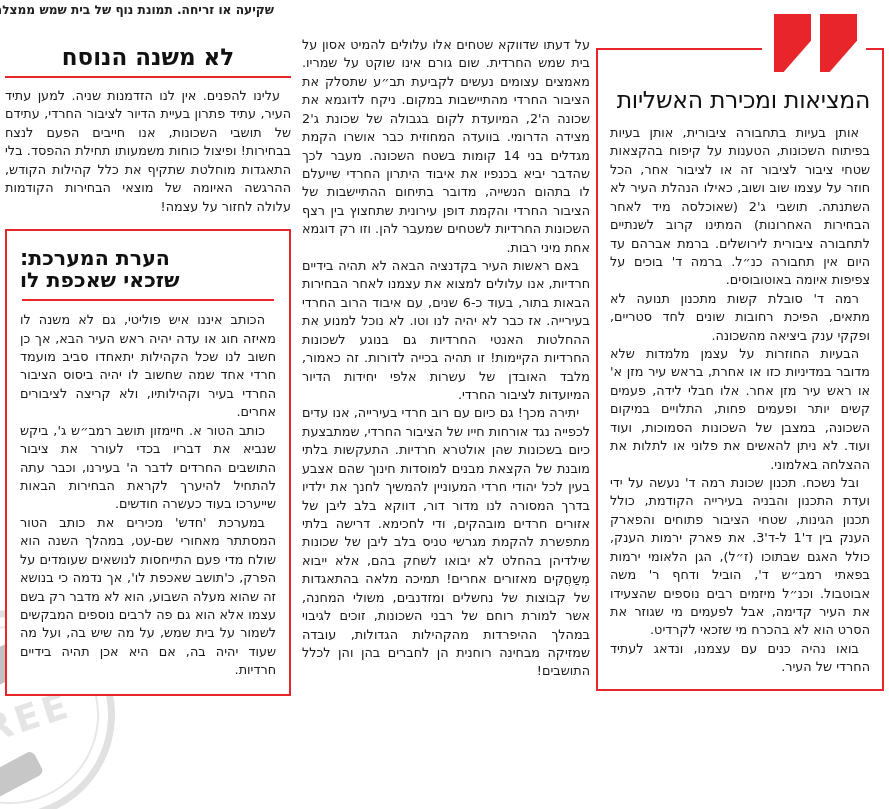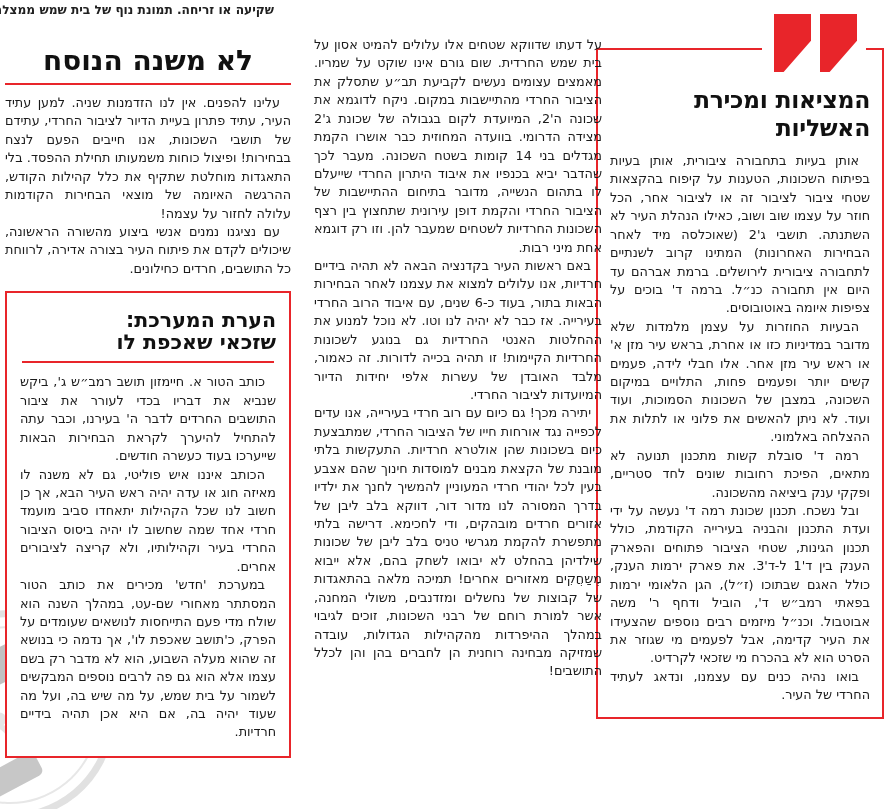--- a/index.html
+++ b/index.html
@@ -37,42 +37,42 @@
   }
   .qmark{
     position:absolute;top:-36px;right:16px;
     display:flex;gap:9px;background:#ffffff;padding:0 9px 0 12px;
   }
   .qcomma{
     width:37px;height:58px;background:#e8252a;
     clip-path:polygon(0 0,100% 0,100% 46%,26% 100%,0 100%);
   }
   .qbox-title{
-    margin:30px 0 10px 0;font-size:23.5px;font-weight:bold;
+    margin:30px 0 10px 0;font-size:23.5px;font-weight:normal;
     text-align:right;color:#111;letter-spacing:-0.3px;
   }
 
   
-  .col-mid{right:287px;top:36px;width:288px;}
+  .col-mid{right:299px;top:36px;width:288px;}
 
   
   .col-left{right:598px;top:44px;width:286px;}
   .left-headline{
-    margin:0 0 6px 0;font-size:28px;font-weight:bold;text-align:center;
+    margin:0 0 6px 0;font-size:23px;font-weight:bold;text-align:center;
     color:#111;
   }
   .red-rule{height:2px;background:#e8252a;border:0;margin:0 0 9px 0;}
 
   
   .editor-box{
     margin-top:13px;border:2px solid #e8252a;background:#fff;
     padding:12px 13px 14px 13px;box-sizing:border-box;position:relative;z-index:2;
   }
   .editor-title{
-    margin:4px 0 8px 0;font-size:20.5px;font-weight:bold;text-align:right;
+    margin:4px 0 8px 0;font-size:20.5px;font-weight:bold;text-align:left;
     line-height:1.08;color:#111;
   }
   .editor-rule{height:2px;background:#e8252a;border:0;margin:0 2px 10px 2px;}
 
   
   .watermark{
     position:absolute;left:-95px;top:610px;width:210px;height:210px;
     z-index:1;opacity:0.55;pointer-events:none;transform:rotate(-18deg);
   }
   .wm-ring-outer{
@@ -114,45 +114,44 @@
   </div>
 
   <div class="col col-right">
     <div class="quote-box">
       <div class="qmark">
         <div class="qcomma"></div>
         <div class="qcomma"></div>
       </div>
       <h2 class="qbox-title">המציאות ומכירת האשליות</h2>
       <p class="body">אותן בעיות בתחבורה ציבורית, אותן בעיות בפיתוח השכונות, הטענות על קיפוח בהקצאות שטחי ציבור לציבור זה או לציבור אחר, הכל חוזר על עצמו שוב ושוב, כאילו הנהלת העיר לא השתנתה. תושבי ג'2 (שאוכלסה מיד לאחר הבחירות האחרונות) המתינו קרוב לשנתיים לתחבורה ציבורית לירושלים. ברמת אברהם עד היום אין תחבורה כנ״ל. ברמה ד' בוכים על צפיפות איומה באוטובוסים.</p>
+      <p class="body">רמה ד' סובלת קשות מתכנון תנועה לא מתאים, הפיכת רחובות שונים לחד סטריים, ופקקי ענק ביציאה מהשכונה.</p>
       <p class="body">הבעיות החוזרות על עצמן מלמדות שלא מדובר במדיניות כזו או אחרת, בראש עיר מזן א' או ראש עיר מזן אחר. אלו חבלי לידה, פעמים קשים יותר ופעמים פחות, התלויים במיקום השכונה, במצבן של השכונות הסמוכות, ועוד ועוד. לא ניתן להאשים את פלוני או לתלות את ההצלחה באלמוני.</p>
-      <p class="body">רמה ד' סובלת קשות מתכנון תנועה לא מתאים, הפיכת רחובות שונים לחד סטריים, ופקקי ענק ביציאה מהשכונה.</p>
       <p class="body">ובל נשכח. תכנון שכונת רמה ד' נעשה על ידי ועדת התכנון והבניה בעירייה הקודמת, כולל תכנון הגינות, שטחי הציבור פתוחים והפארק הענק בין ד'1 ל-ד'3. את פארק ירמות הענק, כולל האגם שבתוכו (ז״ל), הגן הלאומי ירמות בפאתי רמב״ש ד', הוביל ודחף ר' משה אבוטבול. וכנ״ל מיזמים רבים נוספים שהצעידו את העיר קדימה, אבל לפעמים מי שגוזר את הסרט הוא לא בהכרח מי שזכאי לקרדיט.</p>
       <p class="body">בואו נהיה כנים עם עצמנו, ונדאג לעתיד החרדי של העיר.</p>
     </div>
 
   </div>
 
   <div class="col col-mid">
     <p class="body cont">על דעתו שדווקא שטחים אלו עלולים להמיט אסון על בית שמש החרדית. שום גורם אינו שוקט על שמריו. מאמצים עצומים נעשים לקביעת תב״ע שתסלק את הציבור החרדי מהתיישבות במקום. ניקח לדוגמא את שכונה ה'2, המיועדת לקום בגבולה של שכונת ג'2 מצידה הדרומי. בוועדה המחוזית כבר אושרו הקמת מגדלים בני 14 קומות בשטח השכונה. מעבר לכך שהדבר יביא בכנפיו את איבוד היתרון החרדי שייעלם לו בתהום הנשייה, מדובר בתיחום ההתיישבות של הציבור החרדי והקמת דופן עירונית שתחצוץ בין רצף השכונות החרדיות לשטחים שמעבר להן. וזו רק דוגמא אחת מיני רבות.</p>
     <p class="body">באם ראשות העיר בקדנציה הבאה לא תהיה בידיים חרדיות, אנו עלולים למצוא את עצמנו לאחר הבחירות הבאות בתור, בעוד כ-6 שנים, עם איבוד הרוב החרדי בעירייה. אז כבר לא יהיה לנו וטו. לא נוכל למנוע את ההחלטות האנטי החרדיות גם בנוגע לשכונות החרדיות הקיימות! זו תהיה בכייה לדורות. זה כאמור, מלבד האובדן של עשרות אלפי יחידות הדיור המיועדות לציבור החרדי.</p>
     <p class="body">יתירה מכך! גם כיום עם רוב חרדי בעירייה, אנו עדים לכפייה נגד אורחות חייו של הציבור החרדי, שמתבצעת כיום בשכונות שהן אולטרא חרדיות. התעקשות בלתי מובנת של הקצאת מבנים למוסדות חינוך שהם אצבע בעין לכל יהודי חרדי המעוניין להמשיך לחנך את ילדיו בדרך המסורה לנו מדור דור, דווקא בלב ליבן של אזורים חרדים מובהקים, ודי לחכימא. דרישה בלתי מתפשרת להקמת מגרשי טניס בלב ליבן של שכונות שילדיהן בהחלט לא יבואו לשחק בהם, אלא ייבוא מְשַחֲקִים מאזורים אחרים! תמיכה מלאה בהתאגדות של קבוצות של נחשלים ומזדנבים, משולי המחנה, אשר למורת רוחם של רבני השכונות, זוכים לגיבוי במהלך ההיפרדות מהקהילות הגדולות, עובדה שמזיקה מבחינה רוחנית הן לחברים בהן והן לכלל התושבים!</p>
   </div>
 
   <div class="col col-left">
     <h1 class="left-headline">לא משנה הנוסח</h1>
     <hr class="red-rule">
     <p class="body">עלינו להפנים. אין לנו הזדמנות שניה. למען עתיד העיר, עתיד פתרון בעיית הדיור לציבור החרדי, עתידם של תושבי השכונות, אנו חייבים הפעם לנצח בבחירות! ופיצול כוחות משמעותו תחילת ההפסד. בלי התאגדות מוחלטת שתקיף את כלל קהילות הקודש, ההרגשה האיומה של מוצאי הבחירות הקודמות עלולה לחזור על עצמה!</p>
-    <p class="body">עם נציגנו נמנים אנשי ביצוע מהשורה הראשונה, שיכולים לקדם את פיתוח העיר בצורה אדירה, לרווחת כל התושבים, חרדים כחילונים.</p>
 
     <div class="editor-box">
       <h2 class="editor-title">
         <span>הערת המערכת:</span><br>
         <span>שזכאי שאכפת לו</span>
       </h2>
       <hr class="editor-rule">
+      <p class="body">הכותב איננו איש פוליטי, גם לא משנה לו מאיזה חוג או עדה יהיה ראש העיר הבא, אך כן חשוב לנו שכל הקהילות יתאחדו סביב מועמד חרדי אחד שמה שחשוב לו יהיה ביסוס הציבור החרדי בעיר וקהילותיו, ולא קריצה לציבורים אחרים.</p>
       <p class="body">כותב הטור א. חיימזון תושב רמב״ש ג', ביקש שנביא את דבריו בכדי לעורר את ציבור התושבים החרדים לדבר ה' בעירנו, וכבר עתה להתחיל להיערך לקראת הבחירות הבאות שייערכו בעוד כעשרה חודשים.</p>
-      <p class="body">הכותב איננו איש פוליטי, גם לא משנה לו מאיזה חוג או עדה יהיה ראש העיר הבא, אך כן חשוב לנו שכל הקהילות יתאחדו סביב מועמד חרדי אחד שמה שחשוב לו יהיה ביסוס הציבור החרדי בעיר וקהילותיו, ולא קריצה לציבורים אחרים.</p>
       <p class="body">במערכת 'חדש' מכירים את כותב הטור המסתתר מאחורי שם-עט, במהלך השנה הוא שולח מדי פעם התייחסות לנושאים שעומדים על הפרק, כ'תושב שאכפת לו', אך נדמה כי בנושא זה שהוא מעלה השבוע, הוא לא מדבר רק בשם עצמו אלא הוא גם פה לרבים נוספים המבקשים לשמור על בית שמש, על מה שיש בה, ועל מה שעוד יהיה בה, אם היא אכן תהיה בידיים חרדיות.</p>
     </div>
   </div>
 
 </div>
 
 </body></html>

